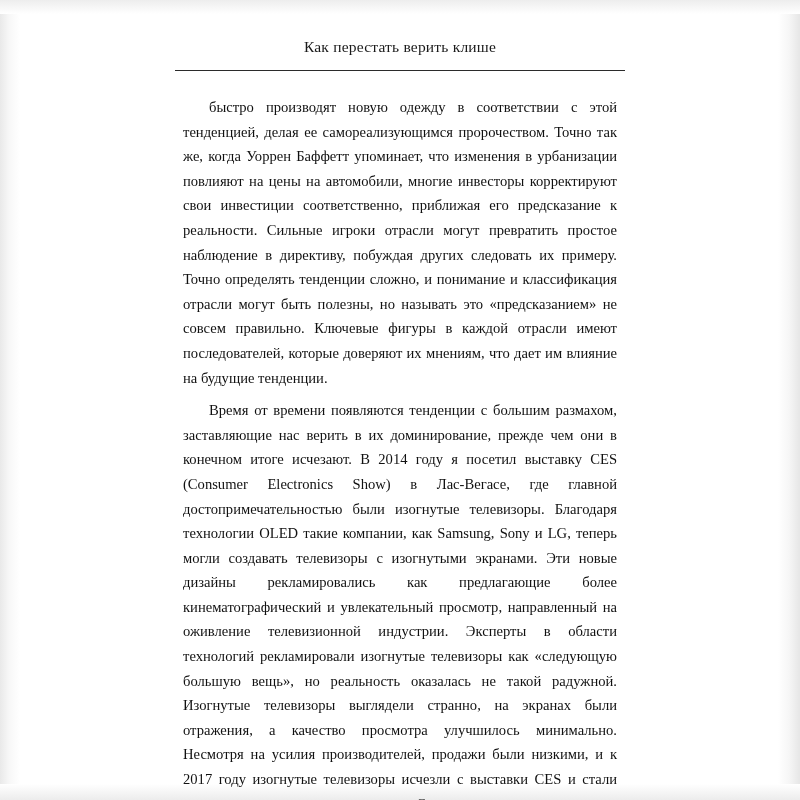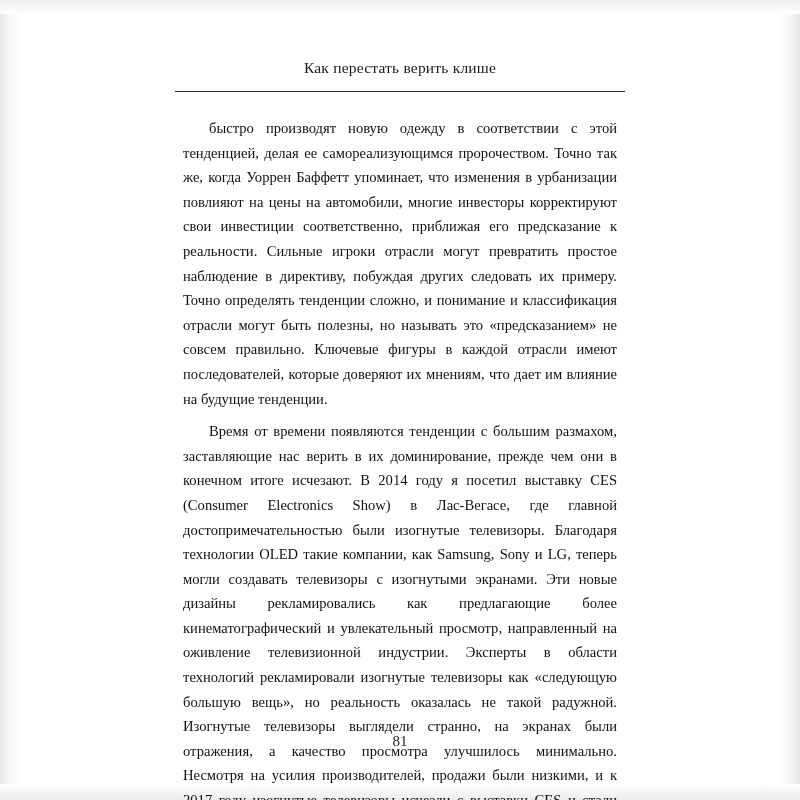--- a/index.html
+++ b/index.html
@@ -56,21 +56,21 @@
 
   .content {
     position: absolute;
     left: 175px;
     top: 0;
     width: 450px;
     height: 800px;
   }
 
   .running-head {
-    margin-top: 59px;
+    margin-top: 38px;
     text-align: center;
     font-size: 15.5px;
     color: #1a1a1a;
     letter-spacing: 0.2px;
     font-family: "Liberation Serif", serif;
     white-space: nowrap;
   }
 
   .head-rule {
     margin: 14px auto 0 auto;
@@ -121,16 +121,15 @@
 
     <div class="running-head">Как перестать верить клише</div>
 
     <div class="head-rule"></div>
 
     <div class="body-text">
       <p>быстро производят новую одежду в соответствии с этой тенденцией, делая ее самореализующимся пророчеством. Точно так же, когда Уоррен Баффетт упоминает, что изменения в урбанизации повлияют на цены на автомобили, многие инвесторы корректируют свои инвестиции соответственно, приближая его предсказание к реальности. Сильные игроки отрасли могут превратить простое наблюдение в директиву, побуждая других следовать их примеру. Точно определять тенденции сложно, и понимание и классификация отрасли могут быть полезны, но называть это «предсказанием» не совсем правильно. Ключевые фигуры в каждой отрасли имеют последователей, которые доверяют их мнениям, что дает им влияние на будущие тенденции.</p>
       <p>Время от времени появляются тенденции с большим размахом, заставляющие нас верить в их доминирование, прежде чем они в конечном итоге исчезают. В 2014 году я посетил выставку CES (Consumer Electronics Show) в Лас-Вегасе, где главной достопримечательностью были изогнутые телевизоры. Благодаря технологии OLED такие компании, как Samsung, Sony и LG, теперь могли создавать телевизоры с изогнутыми экранами. Эти новые дизайны рекламировались как предлагающие более кинематографический и увлекательный просмотр, направленный на оживление телевизионной индустрии. Эксперты в области технологий рекламировали изогнутые телевизоры как «следующую большую вещь», но реальность оказалась не такой радужной. Изогнутые телевизоры выглядели странно, на экранах были отражения, а качество просмотра улучшилось минимально. Несмотря на усилия производителей, продажи были низкими, и к 2017 году изогнутые телевизоры исчезли с выставки CES и стали предметом насмешек в индустрии. Сегодня изогнутые телевизоры все еще продаются, но их редко можно увидеть, что напоминает нам об их непрактичности при демонстрации в общественных местах.</p>
     </div>
 
-    <div class="folio">81</div>
 
   </div>
 </div>
 
 </body></html>

